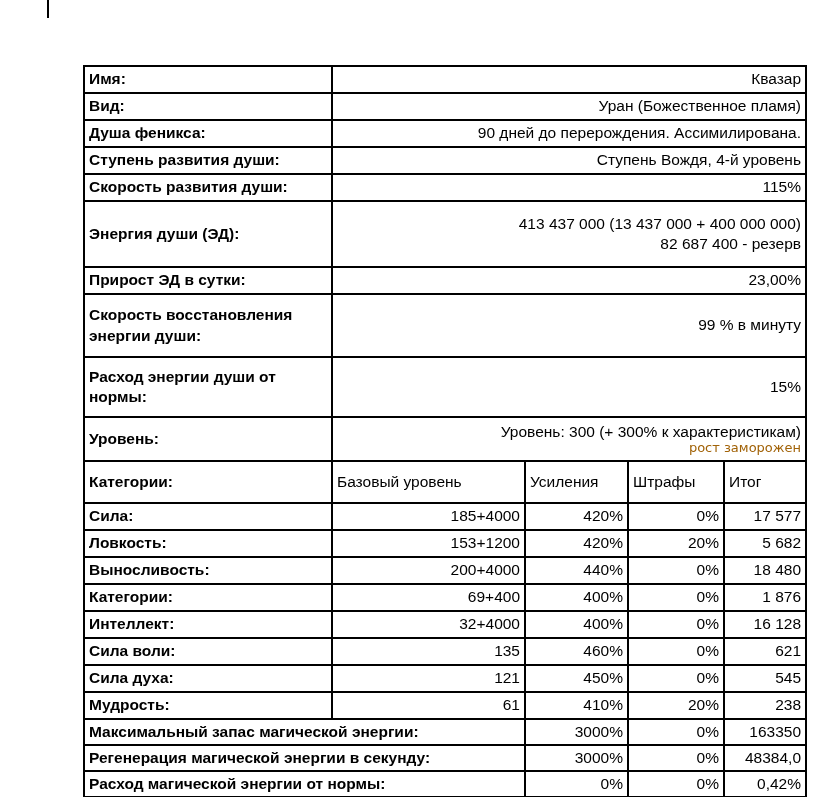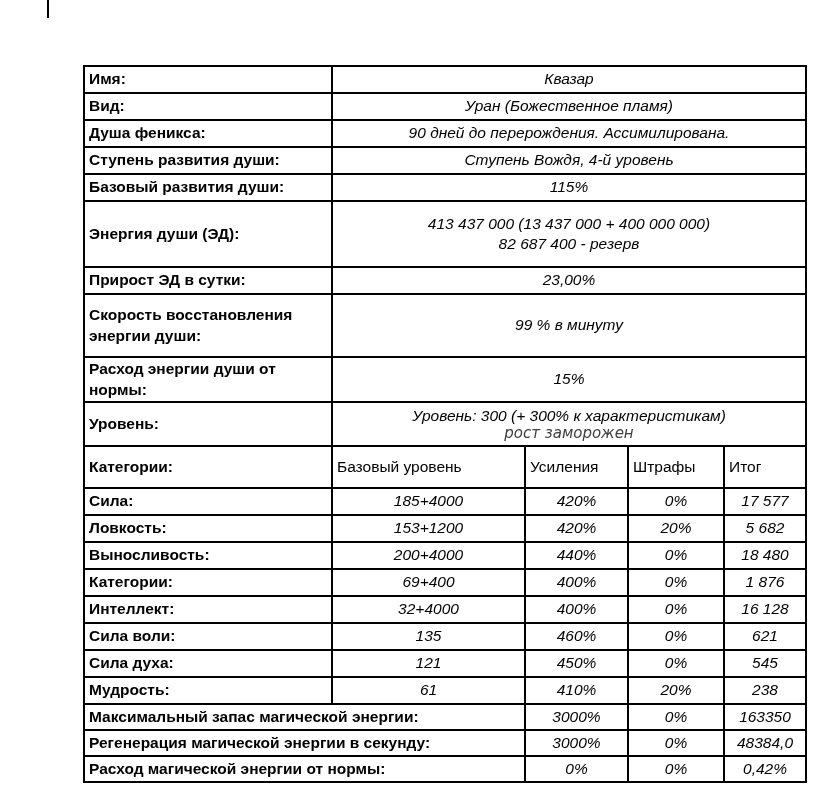--- a/index.html
+++ b/index.html
@@ -24,32 +24,32 @@
   }
   table.sheet td {
     border: 2px solid #000000;
     padding: 1px 4px;
     font-size: 15.5px;
     line-height: 1.3;
     vertical-align: middle;
     overflow: hidden;
   }
   td.lbl  { font-weight: 700; text-align: left; padding-left: 6px; }
-  td.val  { text-align: center; font-style: italic; }
+  td.val  { text-align: right; }
   td.hdr  { text-align: left; font-weight: 400; }
   .h27 { height: 27px; } .h53 { height: 66px; } .h63 { height: 63px; }
-  .h45 { height: 45px; } .h44 { height: 44px; } .h26 { height: 42px; }
+  .h45 { height: 60px; } .h44 { height: 44px; } .h26 { height: 42px; }
   .h24 { height: 26px; }
   .two-line div { display: block; }
   .note-red {
     display: block;
     font-family: "DejaVu Sans", sans-serif;
-    font-size: 15px;
+    font-size: 13px;
     line-height: 1.15;
-    color: #404040;
+    color: #a16207;
   }
   .lvl-main { display: block; line-height: 1.25; }
 </style>
 </head>
 <body>
 
 <div class="page">
 
   <div class="caret"></div>
 
@@ -73,21 +73,21 @@
     </tr>
     <tr class="h27">
       <td class="lbl">Душа феникса:</td>
       <td class="val" colspan="4">90 дней до перерождения. Ассимилирована.</td>
     </tr>
     <tr class="h27">
       <td class="lbl">Ступень развития души:</td>
       <td class="val" colspan="4">Ступень Вождя, 4-й уровень</td>
     </tr>
     <tr class="h27">
-      <td class="lbl">Базовый развития души:</td>
+      <td class="lbl">Скорость развития души:</td>
       <td class="val" colspan="4">115%</td>
     </tr>
     <tr class="h53">
       <td class="lbl">Энергия души (ЭД):</td>
       <td class="val two-line" colspan="4">
         <div>413 437 000 (13 437 000 + 400 000 000)</div>
         <div>82 687 400 - резерв</div>
       </td>
     </tr>
     <tr class="h27">

